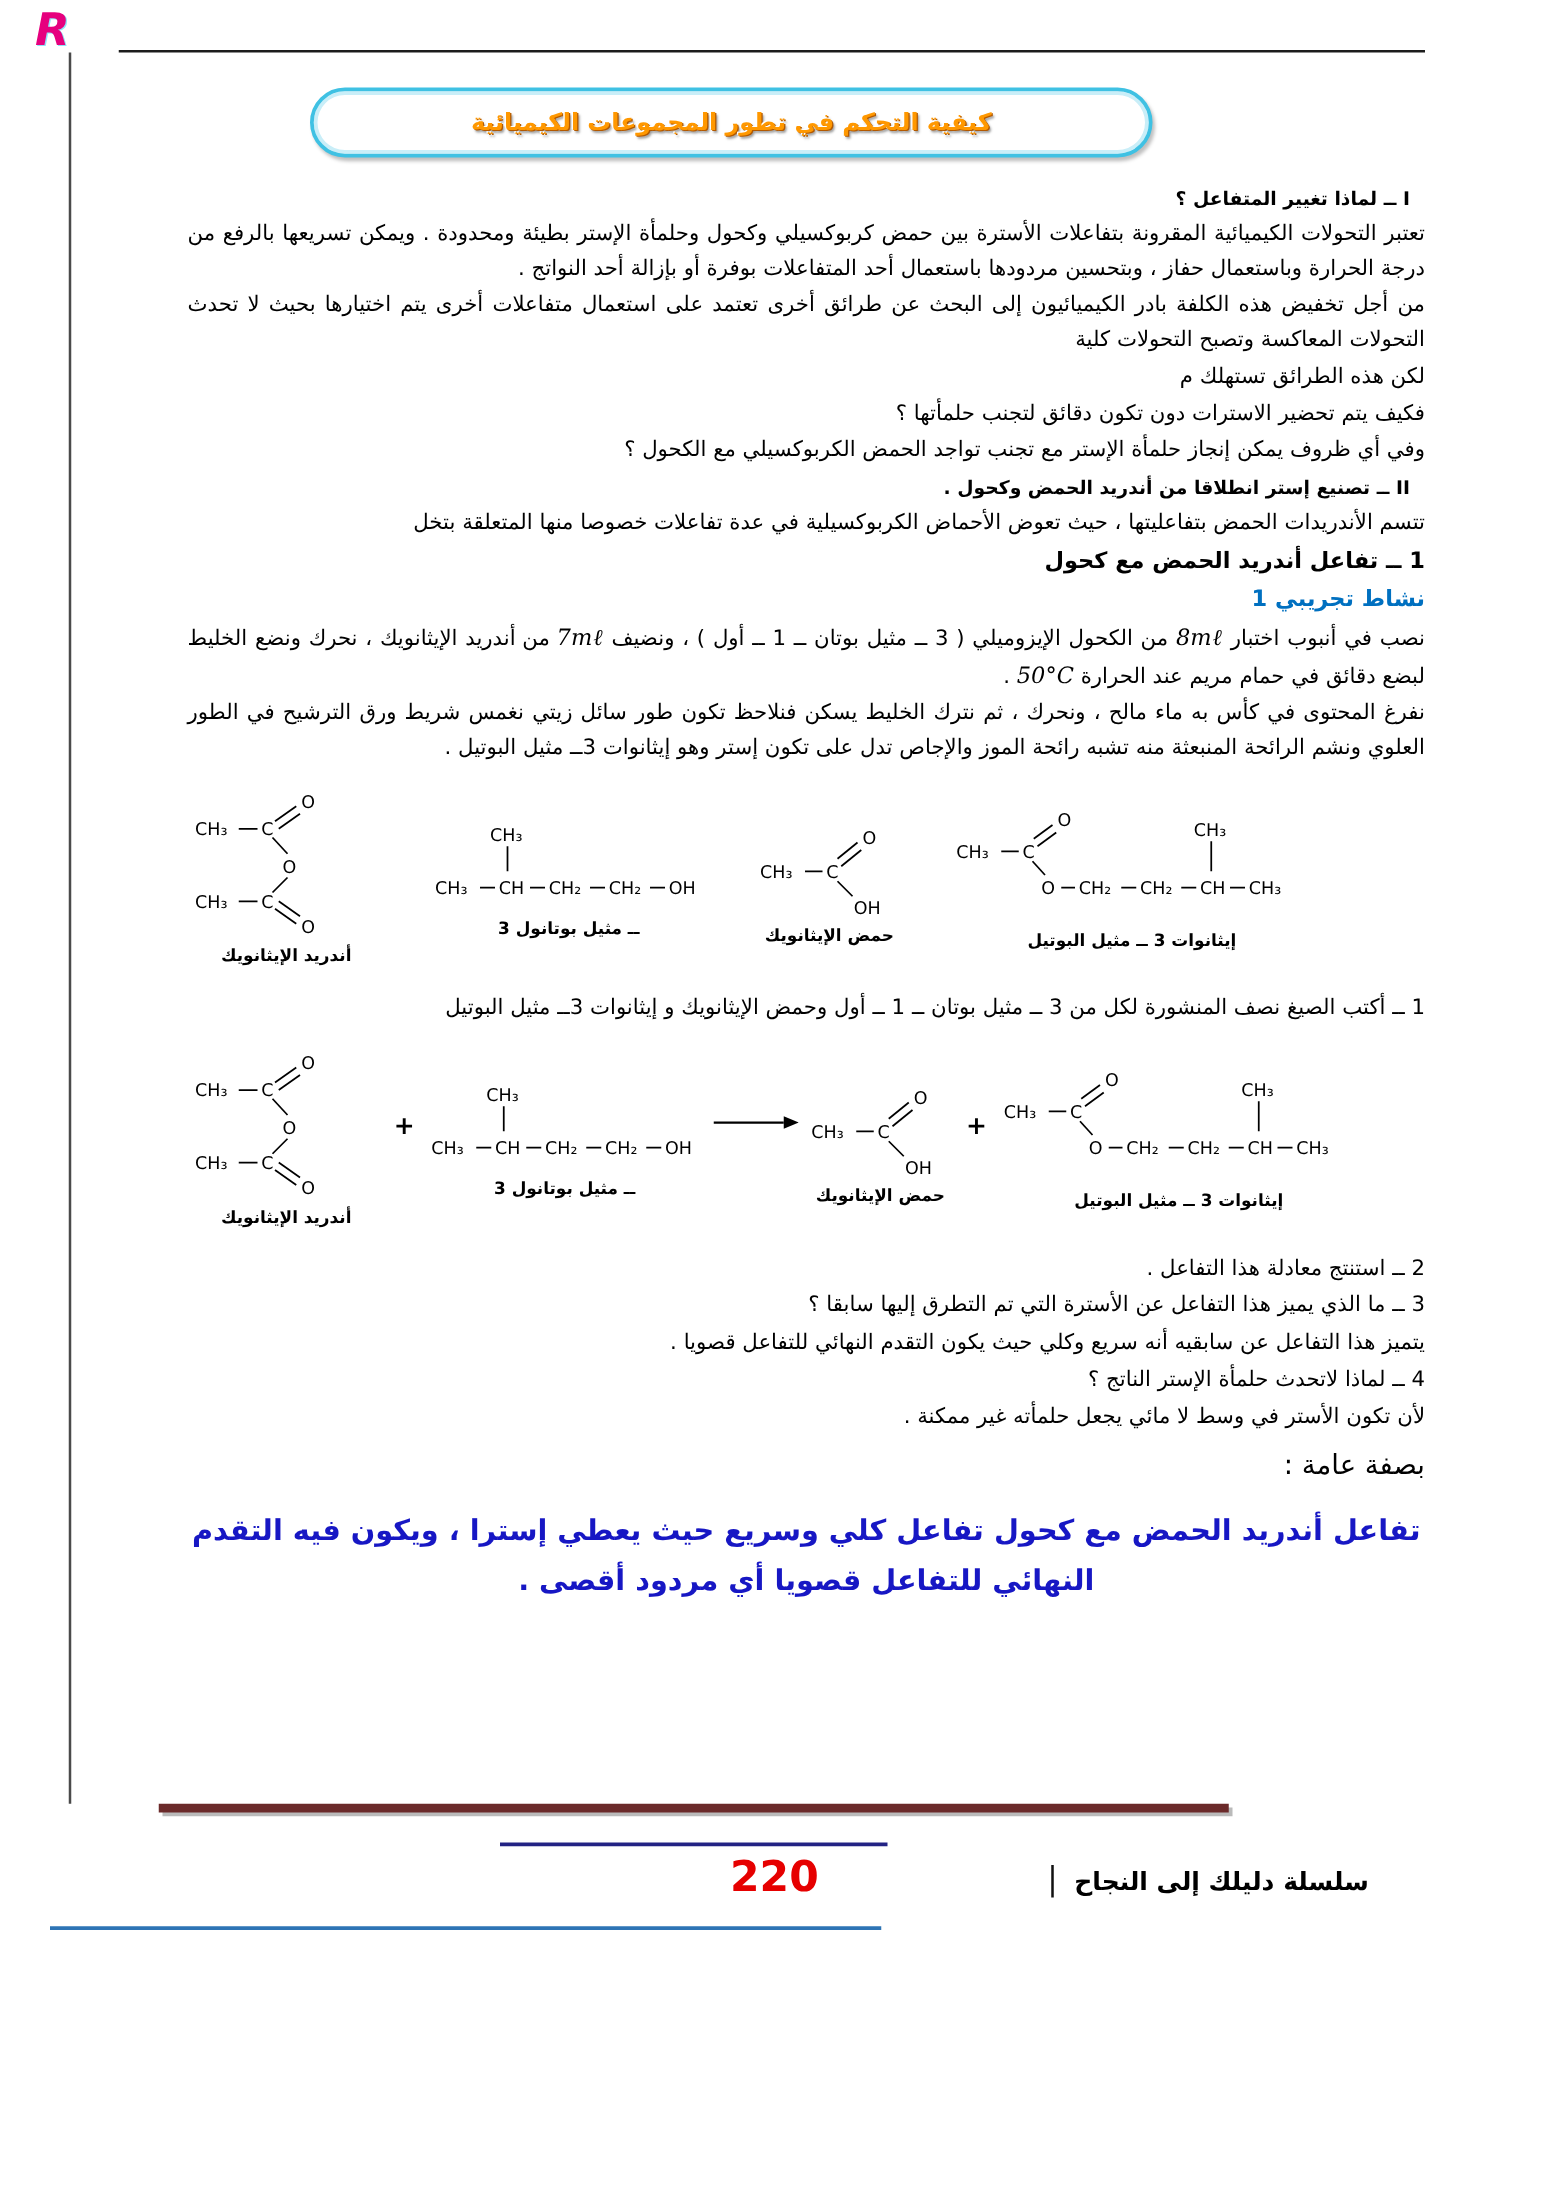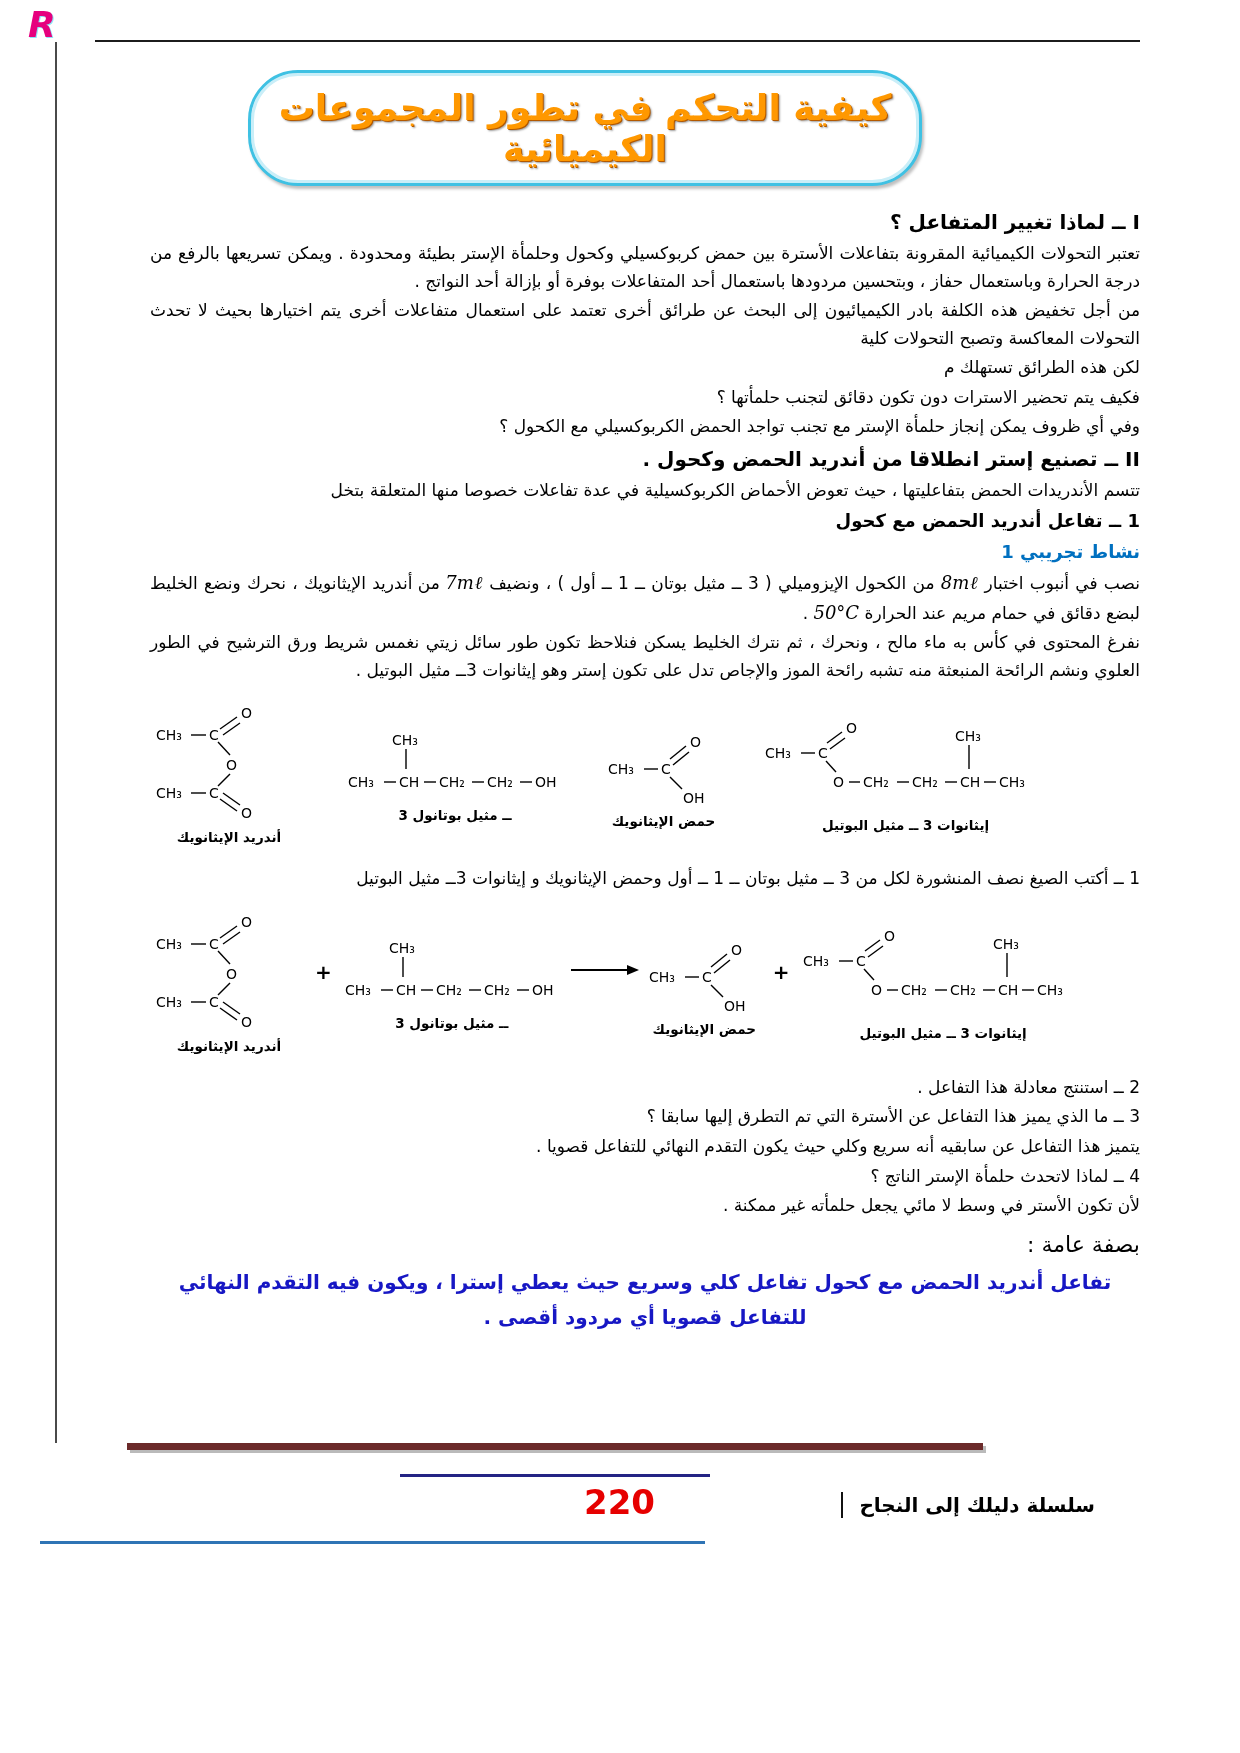--- a/index.html
+++ b/index.html
@@ -10,44 +10,44 @@
           color:#e6007e; text-shadow:1px 1px 0 #8fe3f7; }
   .top-rule { position:absolute; top:40px; left:95px; width:1045px; height:2px; background:#1c1c1c; }
   .left-rule { position:absolute; top:42px; left:55px; width:2px; height:1401px; background:#4a4a4a; }
 
   .content { position:absolute; top:56px; left:150px; width:990px; direction:rtl; color:#000; }
 
   .banner { width:620px; margin:14px auto 24px; transform:translateX(-60px);
             border:3px solid #3fc1e3; border-radius:50px; padding:14px 24px; text-align:center;
             background:#ffffff;
             box-shadow: inset 0 0 0 3px #c9eef8, 2px 3px 3px rgba(0,0,0,.25); }
-  .banner-title { font-size:36px; font-weight:bold; color:#ff9800;
+  .banner-title { font-size:19px; font-weight:bold; color:#ff9800;
             text-shadow:-1px -1px 0 #ffffff, 1px 1px 0 #b35900, 2px 2px 2px #9e9e9e; }
 
-  .h-main { font-size:20px; font-weight:bold; margin:6px 0 6px; }
+  .h-main { font-size:15px; font-weight:bold; margin:6px 12px 6px; }
   .h-sub  { font-size:18px; font-weight:bold; margin:6px 0 4px; }
   p.body  { font-size:17px; line-height:1.62; text-align:justify; margin:0 0 2px; }
   .blue-label { color:#0070c0; font-weight:bold; font-size:18px; margin:10px 0 6px;text-align:right; }
   .general-label { color:#000000; font-weight:normal; font-size:22px; margin:12px 0 4px; }
   .math { font-family:"DejaVu Serif", serif; font-style:italic; font-size:18px;
           direction:ltr; unicode-bidi:embed; }
 
   .structs { direction:ltr; display:flex; align-items:center; margin:18px 0 20px; padding-left:4px; }
   .structs.row1 { gap:42px; }
   .structs.row2 { gap:8px; }
   .mol { display:flex; flex-direction:column; align-items:center; }
   .mol svg { display:block; }
   .mol svg text { font-size:14px; font-family:"DejaVu Sans", sans-serif; fill:#000; }
   .mol svg line { stroke:#000; stroke-width:1.4; }
   .mol-label { font-size:13.5px; font-weight:bold; margin-top:2px; white-space:nowrap; }
   .op { font-size:20px; font-weight:bold; padding:0 3px; align-self:center; margin-top:-20px; }
   .arrow-wrap { align-self:center; margin-top:-20px; }
 
-  .conclusion { color:#1717c4; font-weight:bold; font-size:20px; text-align:center;
-                line-height:1.75; margin-top:8px; }
+  .conclusion { color:#1717c4; font-weight:bold; font-size:23px; text-align:center;
+                line-height:1.75; margin-top:20px; }
 
   .footer-bar { position:absolute; top:1443px; left:127px; width:856px; height:7px;
                 background:#6b2a2a; box-shadow:3px 3px 0 rgba(130,130,130,.55); }
   .navy-line { position:absolute; top:1474px; left:400px; width:310px; height:3px; background:#232384; }
   .page-number { position:absolute; top:1482px; left:455px; width:200px; text-align:right;
                  font-size:34px; font-weight:bold; color:#e60000; }
   .series { position:absolute; top:1492px; right:145px; font-size:20px; font-weight:bold;
             direction:rtl; color:#000; border-left:2.5px solid #111; padding-left:16px; line-height:1.3; }
   .bottom-line { position:absolute; top:1541px; left:40px; width:665px; height:3px; background:#2e74b5; }
 </style>

